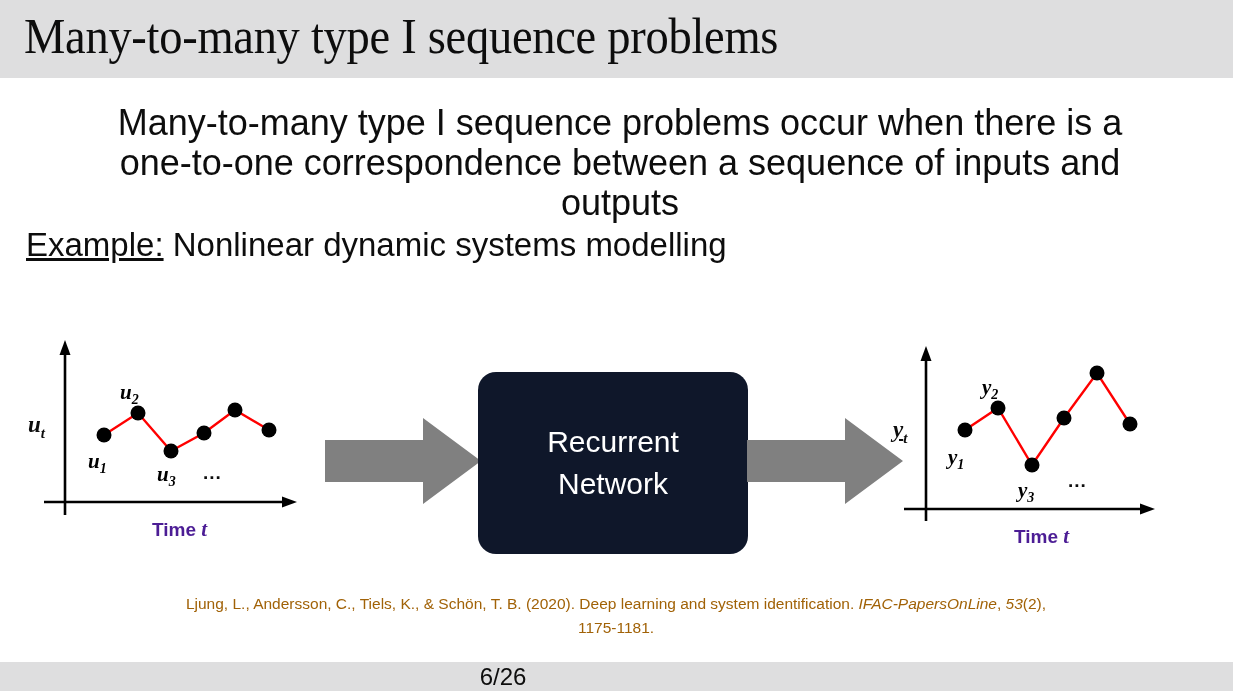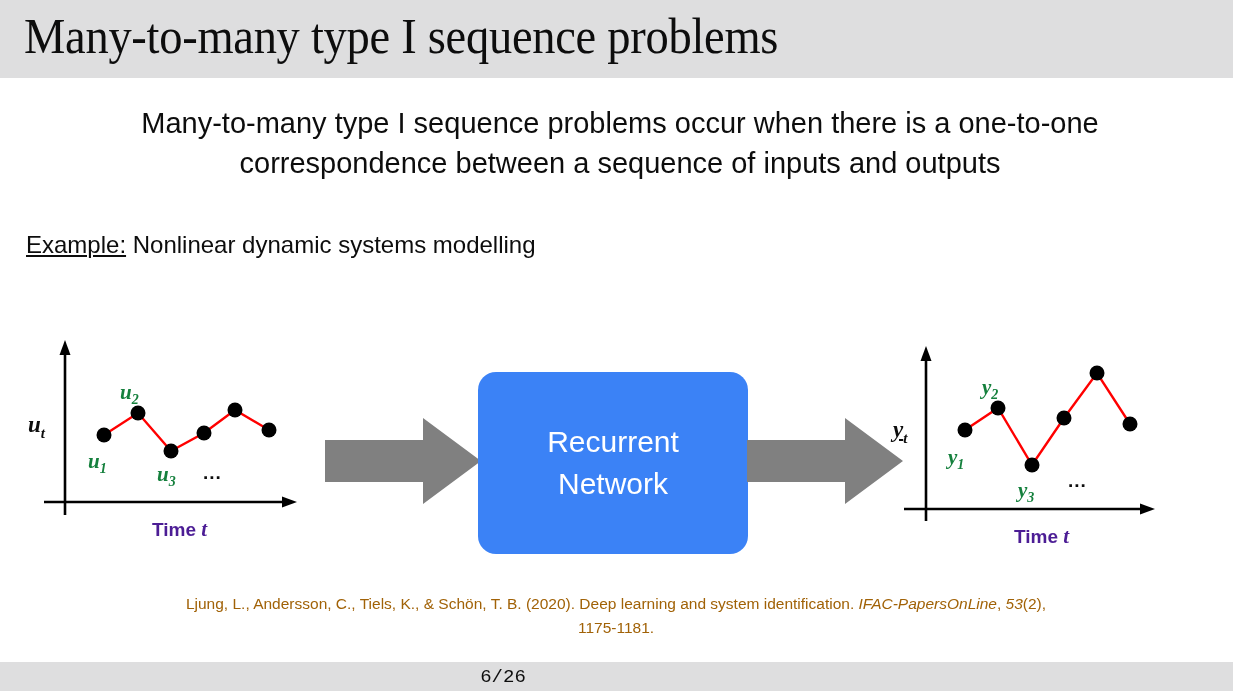--- a/index.html
+++ b/index.html
@@ -36,30 +36,30 @@
     transform: scaleX(0.93);
     transform-origin: left top;
   }
 
   
   #intro-paragraph {
     position: absolute;
     left: 100px; top: 103px;
     width: 1040px;
     text-align: center;
-    font-size: 29px;
+    font-size: 36px;
     line-height: 40px;
     color: #0d0d0d;
   }
 
   
   #example-line {
     position: absolute;
     left: 26px; top: 228px;
-    font-size: 24px;
+    font-size: 33px;
     line-height: 34px;
     color: #0d0d0d;
     white-space: nowrap;
   }
   #example-line .underlined { text-decoration: underline; }
 
   
   #diagram {
     position: absolute;
     left: 0; top: 290px;
@@ -95,21 +95,21 @@
     white-space: nowrap;
   }
   .axis-label sub { font-size: 15px; }
 
   .point-label {
     position: absolute;
     font-family: "Liberation Serif", serif;
     font-weight: bold;
     font-style: italic;
     font-size: 21px;
-    color: #15803d;
+    color: #000000;
     white-space: nowrap;
   }
   .point-label sub { font-size: 14px; }
 
   .ellipsis-label {
     position: absolute;
     font-size: 19px;
     font-weight: bold;
     color: #0d0d0d;
     letter-spacing: 1px;
@@ -128,21 +128,21 @@
     font-size: 21px;
   }
 
   .plot-svg { position: absolute; overflow: visible; }
 
   
   #rnn-box {
     position: absolute;
     left: 478px; top: 372px;
     width: 270px; height: 182px;
-    background: #3b82f6;
+    background: #0f172a;
     border-radius: 18px;
     display: flex;
     flex-direction: column;
     align-items: center;
     justify-content: center;
   }
   #rnn-box .line {
     color: #ffffff;
     font-size: 30px;
     line-height: 42px;
@@ -170,23 +170,22 @@
     width: 1233px; height: 29px;
     background: #dededf;
   }
   #page-number {
     position: absolute;
     left: 0; top: 662px;
     width: 1006px; height: 29px;
     display: flex;
     align-items: center;
     justify-content: center;
-    font-size: 19px;
-    color: #0d0d0d;
-    font-family: Liberation Mono, monospace;
+    font-size: 24px;
+    color: #0d0d0d;
   }
 </style>
 </head>
 <body>
 
 <div id="header-band"></div>
 <div id="slide-title">Many-to-many type I sequence problems</div>
 
 <div id="intro-paragraph">Many-to-many type I sequence problems occur when there is a one-to-one correspondence between a sequence of inputs and outputs</div>
 

